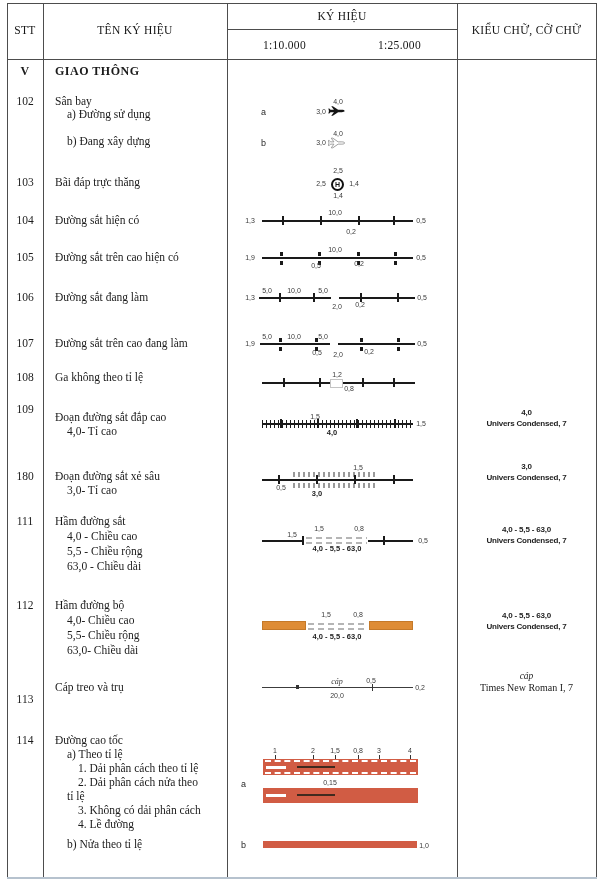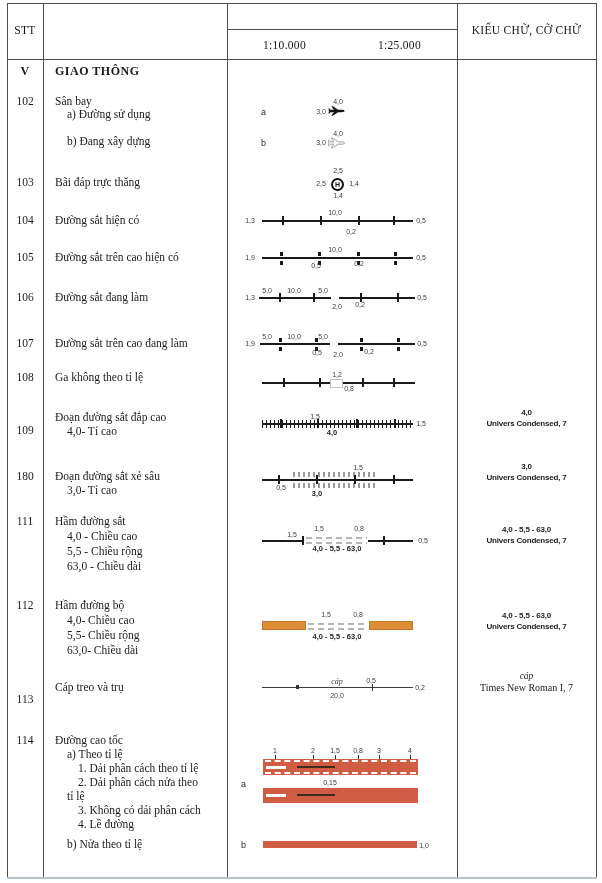--- a/index.html
+++ b/index.html
@@ -45,20 +45,22 @@
   <div class="vline" style="left:7px;top:3px;height:875px"></div>
   <div class="vline" style="left:596px;top:3px;height:875px"></div>
   <div class="hline" style="left:7px;top:877px;width:590px;background:#b6c2ce;height:2px"></div>
   <div class="vline" style="left:43px;top:3px;height:874px"></div>
   <div class="vline" style="left:227px;top:3px;height:874px"></div>
   <div class="vline" style="left:457px;top:3px;height:874px"></div>
   <div class="hline" style="left:7px;top:59px;width:589px"></div>
   <div class="hline" style="left:227px;top:29px;width:230px"></div>
 
   <div class="hc" style="left:7px;width:36px;top:24px">STT</div>
+  <div class="hc" style="left:43px;width:184px;top:24px">TÊN KÝ HIỆU</div>
+  <div class="hc" style="left:227px;width:230px;top:10px">KÝ HIỆU</div>
   <div class="hc" style="left:227px;width:115px;top:39px">1:10.000</div>
   <div class="hc" style="left:342px;width:115px;top:39px">1:25.000</div>
   <div class="hc" style="left:457px;width:139px;top:24px">KIỂU CHỮ, CỠ CHỮ</div>
 
   <div class="stt sec" style="top:64px">V</div>
   <div class="n sec" style="left:55px;top:64px">GIAO THÔNG</div>
 
   <div class="stt" style="top:95px">102</div>
   <div class="n" style="left:55px;top:95px">Sân bay</div>
   <div class="n" style="left:67px;top:108px">a) Đường sử dụng</div>
@@ -146,21 +148,21 @@
   <div class="n" style="left:55px;top:371px">Ga không theo tỉ lệ</div>
   <div class="line" style="left:262px;top:382px;width:153px"></div>
   <div class="t" style="left:283px;top:378px"></div>
   <div class="t" style="left:319px;top:378px"></div>
   <div class="t" style="left:362px;top:378px"></div>
   <div class="t" style="left:393px;top:378px"></div>
   <div class="wbox" style="left:330px;top:379px;width:11px;height:7px"></div>
   <div class="dim" style="left:337px;top:371px">1,2</div>
   <div class="dim" style="left:349px;top:385px">0,8</div>
 
-  <div class="stt" style="top:424px">109</div>
+  <div class="stt" style="top:403px">109</div>
   <div class="n" style="left:55px;top:411px">Đoạn đường sắt đắp cao</div>
   <div class="n" style="left:67px;top:425px">4,0- Tỉ cao</div>
   <div class="comb" style="left:262px;top:420px;width:151px;height:8px"></div>
   <div class="line" style="left:262px;top:423px;width:151px"></div>
   <div class="t" style="left:280px;top:419px"></div>
   <div class="t" style="left:317px;top:419px"></div>
   <div class="t" style="left:356px;top:419px"></div>
   <div class="t" style="left:394px;top:419px"></div>
   <div class="dim" style="left:315px;top:413px">1,5</div>
   <div class="dim big" style="left:332px;top:428px">4,0</div>

